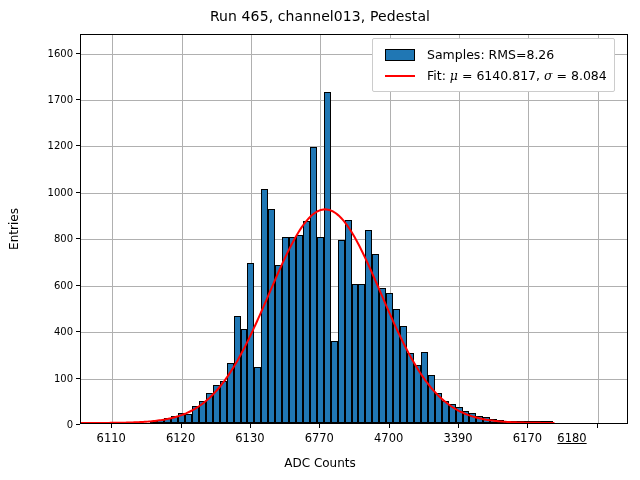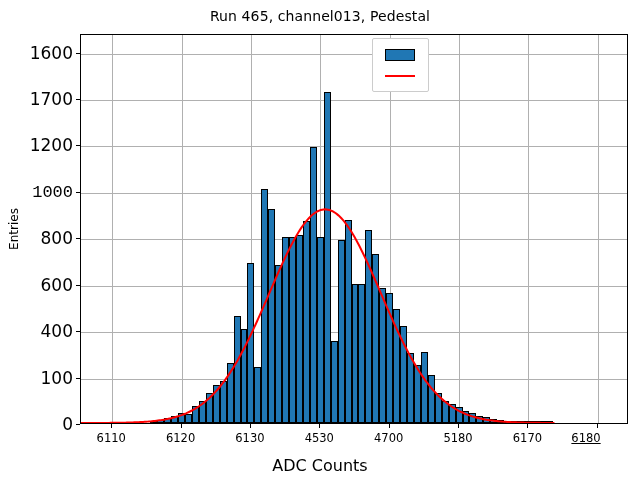--- a/index.html
+++ b/index.html
@@ -59,21 +59,21 @@
     border: 1px solid #000000;
     box-sizing: border-box;
   }
   #fit-layer { pointer-events: none; }
 
   
   .ytick-label {
     position: absolute;
     right: 644px;
     text-align: left;
-    font-size: 17px;
+    font-size: 10px;
     color: #000000;
     transform: translateY(-50%);
     white-space: nowrap;
   }
   .ytick-mark {
     position: absolute;
     width: 4px;
     height: 1px;
     background: #000000;
   }
@@ -99,21 +99,21 @@
     color: #000000;
     transform: translate(-50%, -50%) rotate(-90deg);
     white-space: nowrap;
   }
   #xlabel {
     position: absolute;
     left: 0;
     top: 456px;
     width: 640px;
     text-align: center;
-    font-size: 16px;
+    font-size: 12px;
     color: #000000;
   }
   #legend {
     position: absolute;
     left: 372px;
     top: 38px;
     background: #ffffff;
     border: 1px solid #cccccc;
     border-radius: 2px;
     padding: 5px 7px 5px 6px;
@@ -165,43 +165,43 @@
       <div class="ytick-label" style="top: 424px; right: 567px;">0</div>
       <div class="ytick-mark" style="left: 76px; top: 377.571px;"></div>
       <div class="ytick-label" style="top: 377.571px; right: 567px;">100</div>
       <div class="ytick-mark" style="left: 76px; top: 331.143px;"></div>
       <div class="ytick-label" style="top: 331.143px; right: 567px;">400</div>
       <div class="ytick-mark" style="left: 76px; top: 284.714px;"></div>
       <div class="ytick-label" style="top: 284.714px; right: 567px;">600</div>
       <div class="ytick-mark" style="left: 76px; top: 238.286px;"></div>
       <div class="ytick-label" style="top: 238.286px; right: 567px;">800</div>
       <div class="ytick-mark" style="left: 76px; top: 191.857px;"></div>
-      <div class="ytick-label" style="top: 191.857px; right: 567px; font-family: Liberation Mono, monospace;">1000</div>
+      <div class="ytick-label" style="top: 191.857px; right: 567px;">1000</div>
       <div class="ytick-mark" style="left: 76px; top: 145.429px;"></div>
       <div class="ytick-label" style="top: 145.429px; right: 567px;">1200</div>
       <div class="ytick-mark" style="left: 76px; top: 99px;"></div>
       <div class="ytick-label" style="top: 99px; right: 567px;">1700</div>
       <div class="ytick-mark" style="left: 76px; top: 52.5714px;"></div>
       <div class="ytick-label" style="top: 52.5714px; right: 567px;">1600</div>
       <div class="xtick-mark" style="left: 111.215px; top: 424px;"></div>
       <div class="xtick-label" style="left: 111.215px; top: 431px;">6110</div>
       <div class="xtick-mark" style="left: 180.582px; top: 424px;"></div>
       <div class="xtick-label" style="left: 180.582px; top: 431px;">6120</div>
       <div class="xtick-mark" style="left: 249.949px; top: 424px;"></div>
       <div class="xtick-label" style="left: 249.949px; top: 431px;">6130</div>
       <div class="xtick-mark" style="left: 319.316px; top: 424px;"></div>
-      <div class="xtick-label" style="left: 319.316px; top: 431px;">4530</div>
+      <div class="xtick-label" style="left: 319.316px; top: 431px;">6770</div>
       <div class="xtick-mark" style="left: 388.684px; top: 424px;"></div>
       <div class="xtick-label" style="left: 388.684px; top: 431px;">4700</div>
       <div class="xtick-mark" style="left: 458.051px; top: 424px;"></div>
-      <div class="xtick-label" style="left: 458.051px; top: 431px;">5180</div>
+      <div class="xtick-label" style="left: 458.051px; top: 431px;">3390</div>
       <div class="xtick-mark" style="left: 527.418px; top: 424px;"></div>
       <div class="xtick-label" style="left: 527.418px; top: 431px;">6170</div>
       <div class="xtick-mark" style="left: 596.785px; top: 424px;"></div>
-      <div class="xtick-label" style="left: 586px; top: 431px; text-decoration: underline;">6180</div>
+      <div class="xtick-label" style="left: 572px; top: 431px; text-decoration: underline;">6180</div>
     </div>
 
   <div id="plot-area">
     <div id="grid-layer">
         <div class="gridline-v" style="left: 31.2152px;"></div>
         <div class="gridline-v" style="left: 100.582px;"></div>
         <div class="gridline-v" style="left: 169.949px;"></div>
         <div class="gridline-v" style="left: 239.316px;"></div>
         <div class="gridline-v" style="left: 308.684px;"></div>
         <div class="gridline-v" style="left: 378.051px;"></div>
@@ -279,21 +279,23 @@
     <svg id="fit-layer" viewBox="0 0 548 390" preserveAspectRatio="none">
       <path id="fit-path" fill="none" stroke="#ff0000" stroke-width="2" vector-effect="non-scaling-stroke" d="M0.00 389.98 L1.48 389.98 L2.97 389.98 L4.45 389.98 L5.94 389.98 L7.42 389.97 L8.91 389.97 L10.39 389.97 L11.88 389.96 L13.36 389.96 L14.85 389.95 L16.33 389.95 L17.82 389.94 L19.30 389.93 L20.79 389.93 L22.27 389.92 L23.76 389.91 L25.24 389.90 L26.73 389.89 L28.21 389.88 L29.70 389.86 L31.18 389.85 L32.67 389.83 L34.15 389.82 L35.64 389.80 L37.12 389.78 L38.61 389.75 L40.09 389.73 L41.58 389.70 L43.06 389.67 L44.55 389.64 L46.03 389.60 L47.52 389.56 L49.00 389.52 L50.49 389.48 L51.97 389.43 L53.46 389.37 L54.94 389.31 L56.43 389.25 L57.91 389.18 L59.40 389.10 L60.88 389.02 L62.37 388.93 L63.85 388.84 L65.34 388.73 L66.82 388.62 L68.30 388.50 L69.79 388.37 L71.27 388.23 L72.76 388.08 L74.24 387.92 L75.73 387.74 L77.21 387.56 L78.70 387.35 L80.18 387.14 L81.67 386.91 L83.15 386.66 L84.64 386.40 L86.12 386.12 L87.61 385.82 L89.09 385.49 L90.58 385.15 L92.06 384.79 L93.55 384.40 L95.03 383.99 L96.52 383.55 L98.00 383.08 L99.49 382.59 L100.97 382.06 L102.46 381.51 L103.94 380.92 L105.43 380.30 L106.91 379.64 L108.40 378.94 L109.88 378.21 L111.37 377.44 L112.85 376.63 L114.34 375.77 L115.82 374.87 L117.31 373.92 L118.79 372.93 L120.28 371.89 L121.76 370.80 L123.25 369.65 L124.73 368.46 L126.22 367.21 L127.70 365.90 L129.19 364.54 L130.67 363.11 L132.16 361.63 L133.64 360.09 L135.12 358.49 L136.61 356.82 L138.09 355.09 L139.58 353.30 L141.06 351.44 L142.55 349.51 L144.03 347.52 L145.52 345.46 L147.00 343.34 L148.49 341.14 L149.97 338.89 L151.46 336.56 L152.94 334.17 L154.43 331.71 L155.91 329.18 L157.40 326.59 L158.88 323.94 L160.37 321.22 L161.85 318.44 L163.34 315.60 L164.82 312.70 L166.31 309.75 L167.79 306.74 L169.28 303.68 L170.76 300.57 L172.25 297.41 L173.73 294.21 L175.22 290.97 L176.70 287.69 L178.19 284.37 L179.67 281.02 L181.16 277.65 L182.64 274.25 L184.13 270.84 L185.61 267.41 L187.10 263.96 L188.58 260.52 L190.07 257.07 L191.55 253.62 L193.04 250.19 L194.52 246.77 L196.01 243.36 L197.49 239.99 L198.98 236.64 L200.46 233.32 L201.94 230.05 L203.43 226.82 L204.91 223.65 L206.40 220.53 L207.88 217.47 L209.37 214.49 L210.85 211.57 L212.34 208.74 L213.82 205.99 L215.31 203.32 L216.79 200.76 L218.28 198.29 L219.76 195.92 L221.25 193.67 L222.73 191.52 L224.22 189.50 L225.70 187.59 L227.19 185.81 L228.67 184.16 L230.16 182.64 L231.64 181.26 L233.13 180.01 L234.61 178.91 L236.10 177.95 L237.58 177.13 L239.07 176.46 L240.55 175.94 L242.04 175.56 L243.52 175.34 L245.01 175.27 L246.49 175.35 L247.98 175.57 L249.46 175.95 L250.95 176.48 L252.43 177.15 L253.92 177.97 L255.40 178.94 L256.89 180.05 L258.37 181.30 L259.86 182.69 L261.34 184.21 L262.83 185.87 L264.31 187.65 L265.80 189.56 L267.28 191.59 L268.76 193.73 L270.25 195.99 L271.73 198.36 L273.22 200.83 L274.70 203.41 L276.19 206.07 L277.67 208.82 L279.16 211.66 L280.64 214.58 L282.13 217.57 L283.61 220.63 L285.10 223.75 L286.58 226.92 L288.07 230.15 L289.55 233.42 L291.04 236.74 L292.52 240.09 L294.01 243.47 L295.49 246.87 L296.98 250.29 L298.46 253.73 L299.95 257.17 L301.43 260.62 L302.92 264.07 L304.40 267.51 L305.89 270.94 L307.37 274.36 L308.86 277.75 L310.34 281.13 L311.83 284.47 L313.31 287.79 L314.80 291.07 L316.28 294.31 L317.77 297.51 L319.25 300.67 L320.74 303.78 L322.22 306.83 L323.71 309.84 L325.19 312.79 L326.68 315.69 L328.16 318.53 L329.65 321.30 L331.13 324.02 L332.62 326.67 L334.10 329.26 L335.58 331.78 L337.07 334.24 L338.55 336.63 L340.04 338.96 L341.52 341.21 L343.01 343.40 L344.49 345.53 L345.98 347.58 L347.46 349.57 L348.95 351.50 L350.43 353.35 L351.92 355.15 L353.40 356.87 L354.89 358.54 L356.37 360.14 L357.86 361.68 L359.34 363.16 L360.83 364.58 L362.31 365.94 L363.80 367.25 L365.28 368.49 L366.77 369.69 L368.25 370.83 L369.74 371.92 L371.22 372.96 L372.71 373.95 L374.19 374.90 L375.68 375.80 L377.16 376.65 L378.65 377.46 L380.13 378.23 L381.62 378.97 L383.10 379.66 L384.59 380.32 L386.07 380.94 L387.56 381.52 L389.04 382.08 L390.53 382.60 L392.01 383.10 L393.50 383.56 L394.98 384.00 L396.47 384.41 L397.95 384.80 L399.44 385.16 L400.92 385.50 L402.40 385.83 L403.89 386.13 L405.37 386.41 L406.86 386.67 L408.34 386.92 L409.83 387.15 L411.31 387.36 L412.80 387.56 L414.28 387.75 L415.77 387.92 L417.25 388.08 L418.74 388.23 L420.22 388.37 L421.71 388.50 L423.19 388.62 L424.68 388.73 L426.16 388.84 L427.65 388.93 L429.13 389.02 L430.62 389.10 L432.10 389.18 L433.59 389.25 L435.07 389.31 L436.56 389.37 L438.04 389.43 L439.53 389.48 L441.01 389.52 L442.50 389.57 L443.98 389.60 L445.47 389.64 L446.95 389.67 L448.44 389.70 L449.92 389.73 L451.41 389.75 L452.89 389.78 L454.38 389.80 L455.86 389.82 L457.35 389.83 L458.83 389.85 L460.32 389.87 L461.80 389.88 L463.29 389.89 L464.77 389.90 L466.26 389.91 L467.74 389.92 L469.23 389.93 L470.71 389.93 L472.19 389.94 L473.68 389.95 L475.16 389.95"></path>
     </svg>
   </div>
 
   <div id="legend">
     <div class="legend-row">
       <span class="legend-swatch-wrap">
           <span class="swatch-patch"></span>
         </span>
+      <span class="legend-text">Samples: RMS=8.26</span>
     </div>
     <div class="legend-row">
       <span class="legend-swatch-wrap">
           <span class="swatch-line"></span>
         </span>
+      <span class="legend-text"><span>Fit: </span><span class="mi">μ</span> = 6140.817, <span class="mi">σ</span> = 8.084</span>
     </div>
   </div>
 
 </div>
 
 </body></html>

